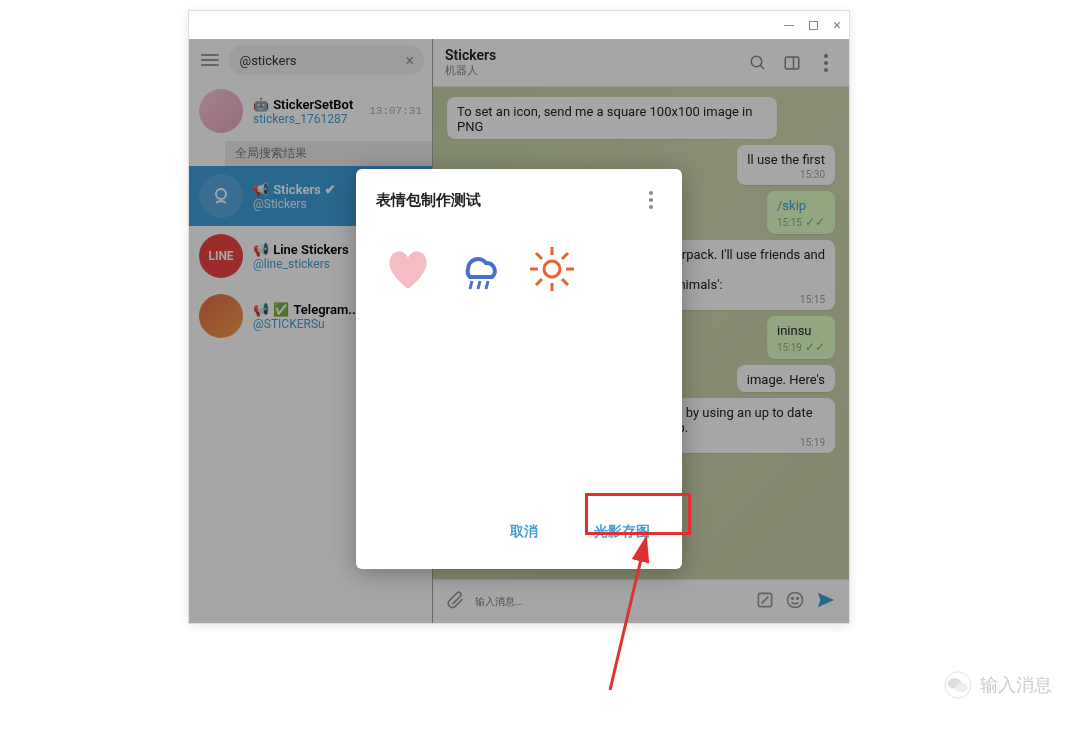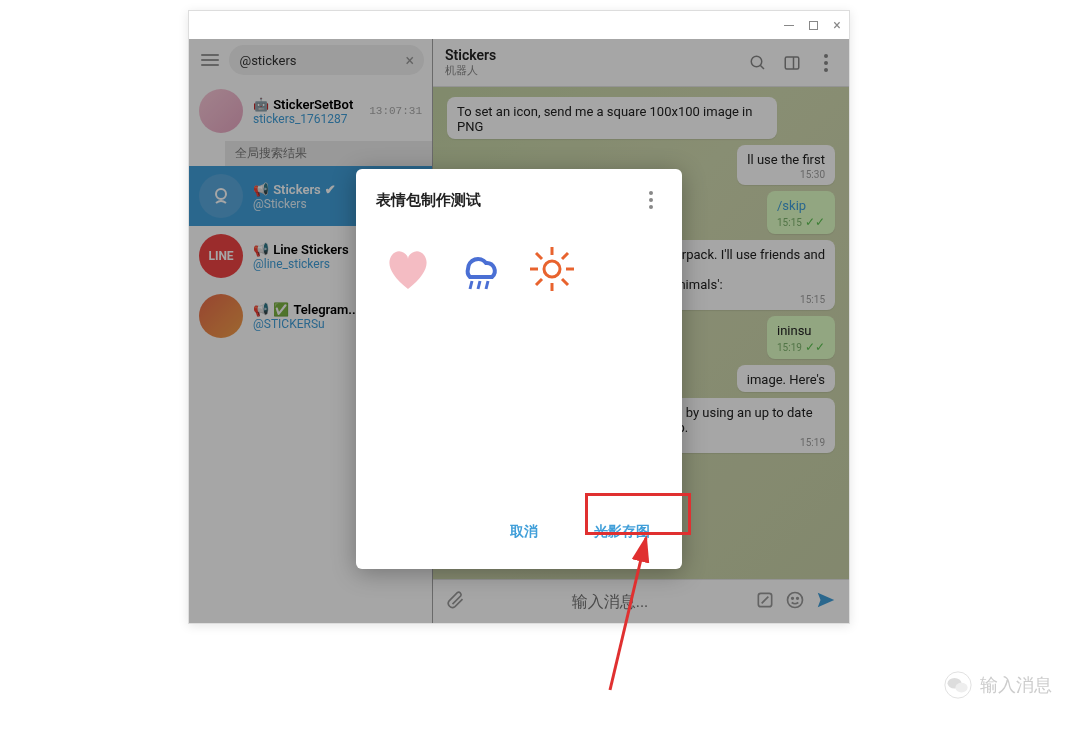--- a/index.html
+++ b/index.html
@@ -56,21 +56,21 @@
 
     .messages { flex: 1; overflow: hidden; padding: 10px 14px; display: flex; flex-direction: column; gap: 6px; }
     .bubble { background: #fff; border-radius: 8px; padding: 7px 10px 5px; max-width: 85%; position: relative; font-size: 13px; color: #222; box-shadow: 0 1px 1px rgba(0,0,0,0.08); }
     .bubble.out { background: #e1ffc7; align-self: flex-end; }
     .bubble-time { font-size: 10px; color: #a0a0a0; text-align: right; margin-top: 2px; display: flex; justify-content: flex-end; align-items: center; gap: 3px; }
     .bubble.out .bubble-time { color: #7fb56e; }
     .checks { color: #5dc452; font-size: 12px; }
     .bubble a { color: #419fd9; text-decoration: none; }
 
     .composer { height: 44px; background: #fff; display: flex; align-items: center; padding: 0 12px; gap: 10px; border-top: 1px solid #e4e4e4; }
-    .composer-input { flex: 1; border: none; font-size: 16px; outline: none; text-align: center; }
+    .composer-input { flex: 1; border: none; font-size: 10px; outline: none; }
     .composer-icon { color: #999; }
     .send-icon { color: #419fd9; }
 
     
     .modal-overlay { position: absolute; inset: 0; background: rgba(0,0,0,0.35); display: flex; align-items: flex-start; justify-content: center; padding-top: 130px; }
     .modal { width: 326px; height: 400px; background: #fff; border-radius: 6px; box-shadow: 0 4px 24px rgba(0,0,0,0.3); display: flex; flex-direction: column; padding: 20px; }
     .modal-head { display: flex; align-items: center; justify-content: space-between; }
     .modal-title { font-size: 15px; font-weight: 600; color: #222; }
     .modal-stickers { display: flex; gap: 16px; padding: 30px 4px; }
     .sticker { width: 56px; height: 56px; }

